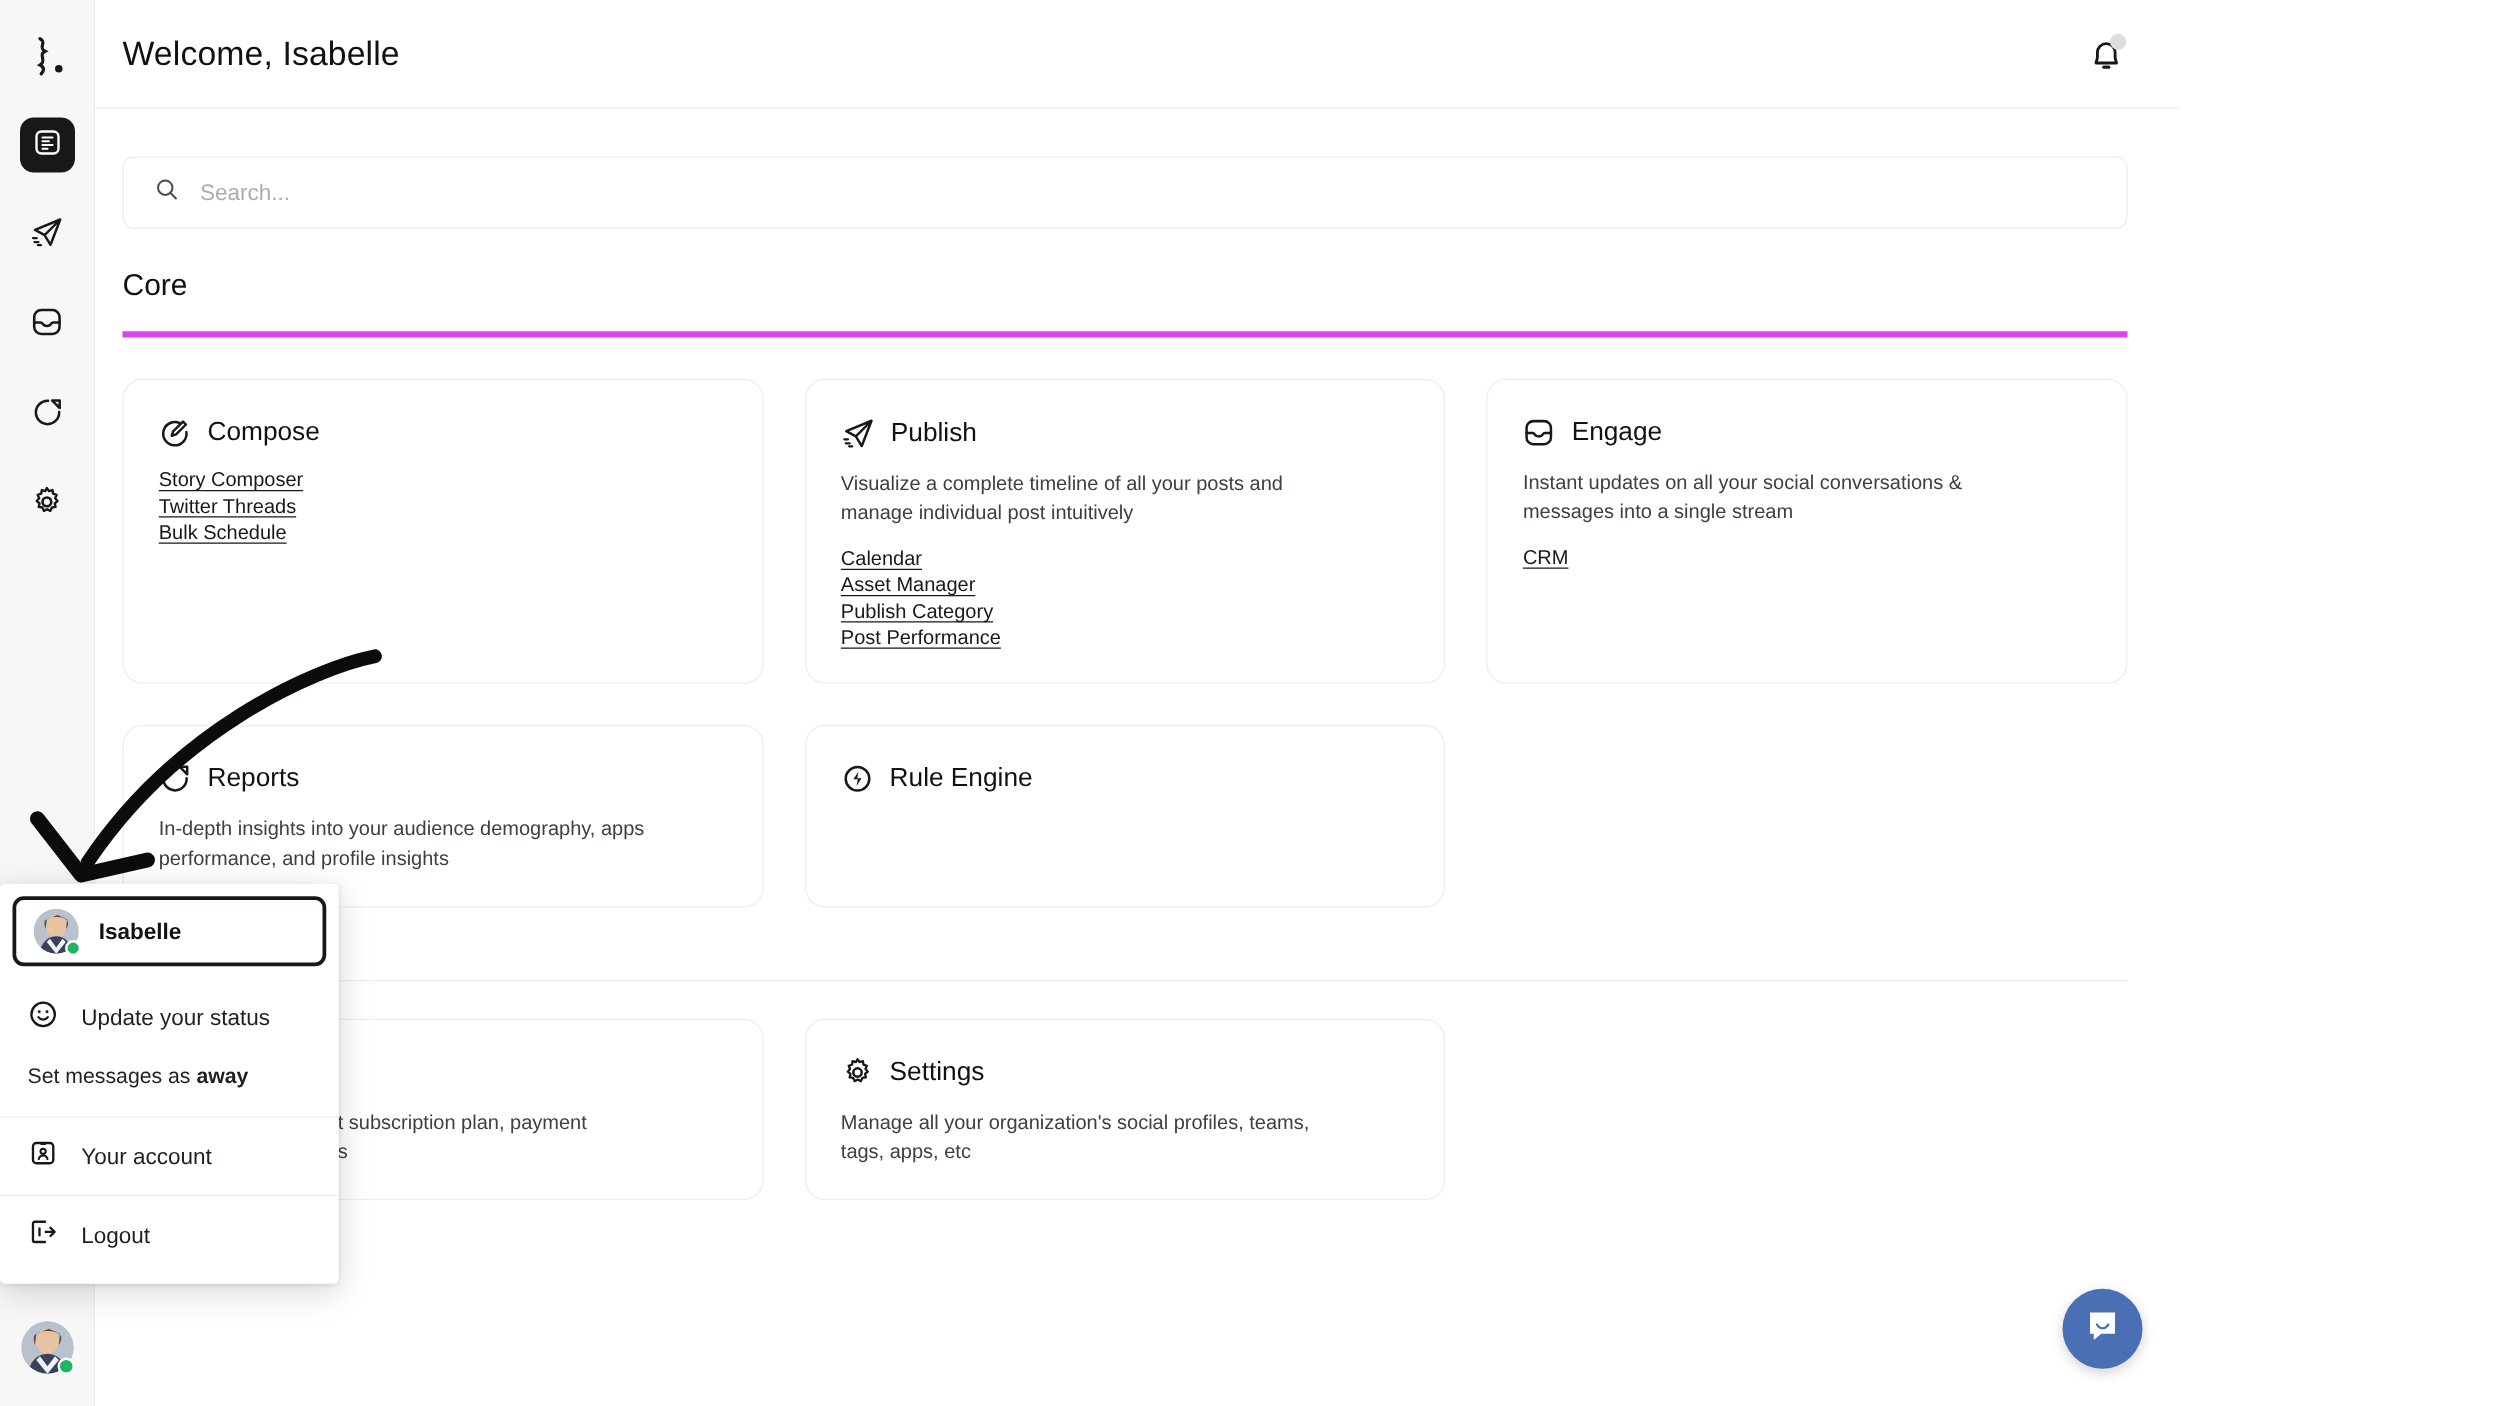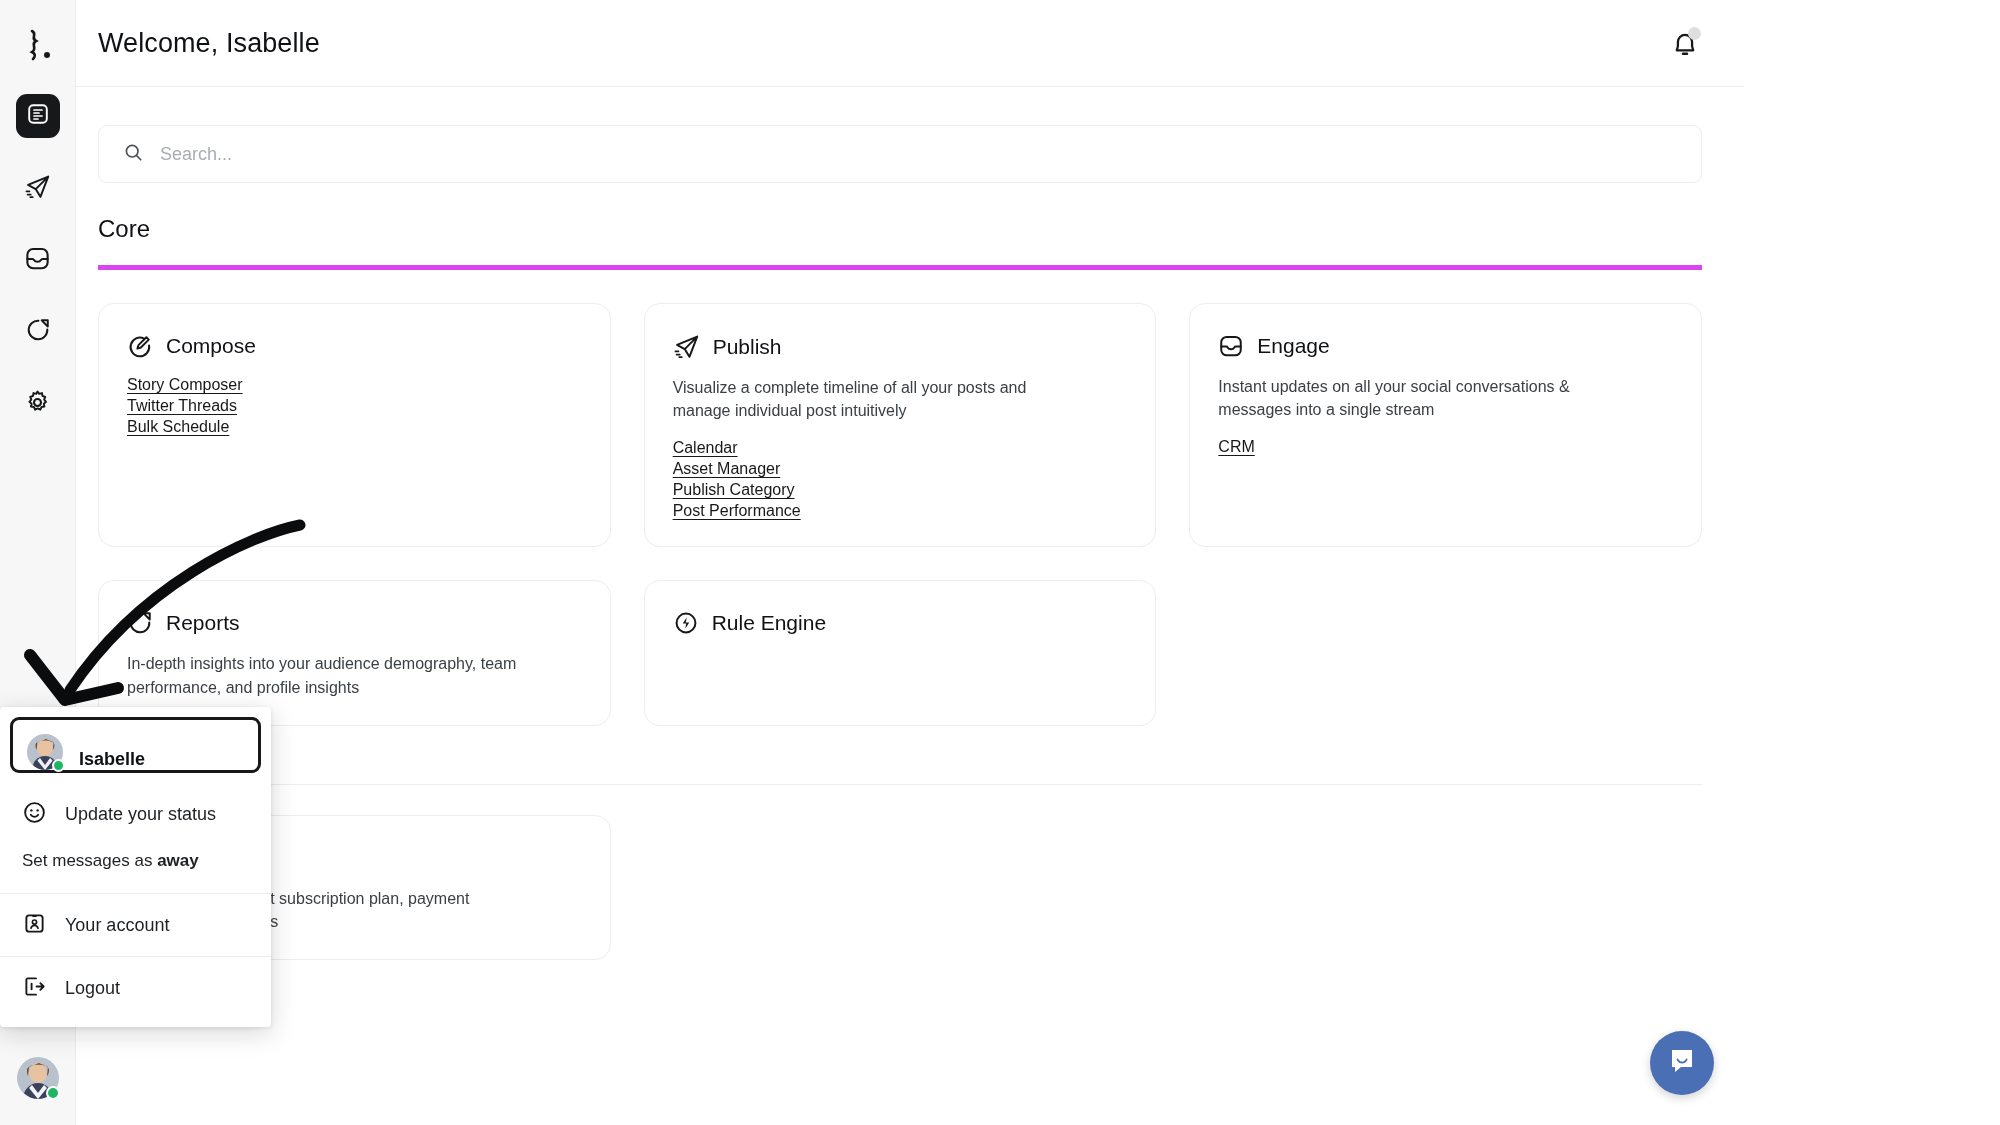--- a/index.html
+++ b/index.html
@@ -127,21 +127,21 @@
     position: absolute; left: 0; top: 707px; width: 271px;
     background: #ffffff;
     box-shadow: 0 6px 26px rgba(15,17,20,.17), 0 1px 4px rgba(15,17,20,.10);
     border-radius: 4px;
     z-index: 40;
     padding-bottom: 8px;
   }
   .dd-user {
     margin: 10px; height: 56px;
     border: 3px solid #17181a; border-radius: 9px;
-    display: flex; align-items: flex-end; gap: 16px; padding: 0 14px;
+    display: flex; align-items: center; gap: 16px; padding: 0 14px;
     background: #fff;
   }
   .dd-user-name { font-size: 18px; font-weight: 700; color: #0f1114; }
   .dd-row {
     height: 62px; display: flex; align-items: center; gap: 18px;
     padding: 0 22px; color: #17181a;
   }
   .dd-row .lbl { font-size: 18px; color: #1d2125; }
   .dd-note {
     padding: 6px 22px 22px 22px; font-size: 17px; color: #1d2125;
@@ -337,21 +337,21 @@
         <div class="card mid">
           <div class="card-head">
             <span class="ico">
               <svg width="26" height="26" viewBox="0 0 24 24" fill="none">
                 <path d="M12.4 3.4a8.6 8.6 0 1 0 8.2 8.2" stroke="#17181a" stroke-width="1.85" stroke-linecap="round"></path>
                 <path d="M15.4 3.1h5.6v5.6z" stroke="#17181a" stroke-width="1.85" stroke-linejoin="round" fill="none"></path>
               </svg>
             </span>
             <div class="card-title">Reports</div>
           </div>
-          <div class="card-desc">In-depth insights into your audience demography, team performance, and profile insights</div>
+          <div class="card-desc">In-depth insights into your audience demography, apps performance, and profile insights</div>
         </div>
 
         <div class="card mid">
           <div class="card-head">
             <span class="ico">
               <svg width="26" height="26" viewBox="0 0 24 24" fill="none">
                 <circle cx="12" cy="12" r="8.7" stroke="#17181a" stroke-width="1.85"></circle>
                 <path d="M12.7 6.6 L9 12.4h3.2L11.3 17.4 15 11.6h-3.2z" fill="#17181a"></path>
               </svg>
             </span>
@@ -373,20 +373,32 @@
               <svg width="26" height="26" viewBox="0 0 24 24" fill="none">
                 <rect x="2.6" y="5" width="18.8" height="14" rx="3" stroke="#17181a" stroke-width="1.85"></rect>
                 <path d="M2.6 9.6h18.8" stroke="#17181a" stroke-width="1.85"></path>
               </svg>
             </span>
             <div class="card-title"></div>
           </div>
           <div class="card-desc">Manage your current subscription plan, payment method, and invoices</div>
         </div>
 
+        <div class="card mid">
+          <div class="card-head">
+            <span class="ico">
+              <svg width="26" height="26" viewBox="0 0 24 24" fill="none">
+                <circle cx="12" cy="12" r="3.1" stroke="#17181a" stroke-width="1.85"></circle>
+                <path d="M12 2.2l1.5 2.1 2.5-.7.4 2.6 2.5.8-1 2.4 1.7 2-2 1.7.6 2.5-2.6.4-1.1 2.4-2.3-1.2-2.3 1.2-1.1-2.4-2.6-.4.6-2.5-2-1.7 1.7-2-1-2.4 2.5-.8.4-2.6 2.5.7z" stroke="#17181a" stroke-width="1.7" stroke-linejoin="round"></path>
+              </svg>
+            </span>
+            <div class="card-title">Settings</div>
+          </div>
+          <div class="card-desc">Manage all your organization's social profiles, teams, tags, apps, etc</div>
+        </div>
 
       </div>
 
     </div>
 
     <div class="intercom">
       <span>
         <svg width="30" height="30" viewBox="0 0 30 30" fill="none">
           <path d="M5 4h20v17H14l-6 5v-5H5z" fill="#ffffff"></path>
           <path d="M10.5 13.5c1.2 2.1 2.8 3.1 4.6 3.1s3.4-1 4.6-3.1" stroke="#4a6fb4" stroke-width="1.7" stroke-linecap="round" fill="none"></path>

